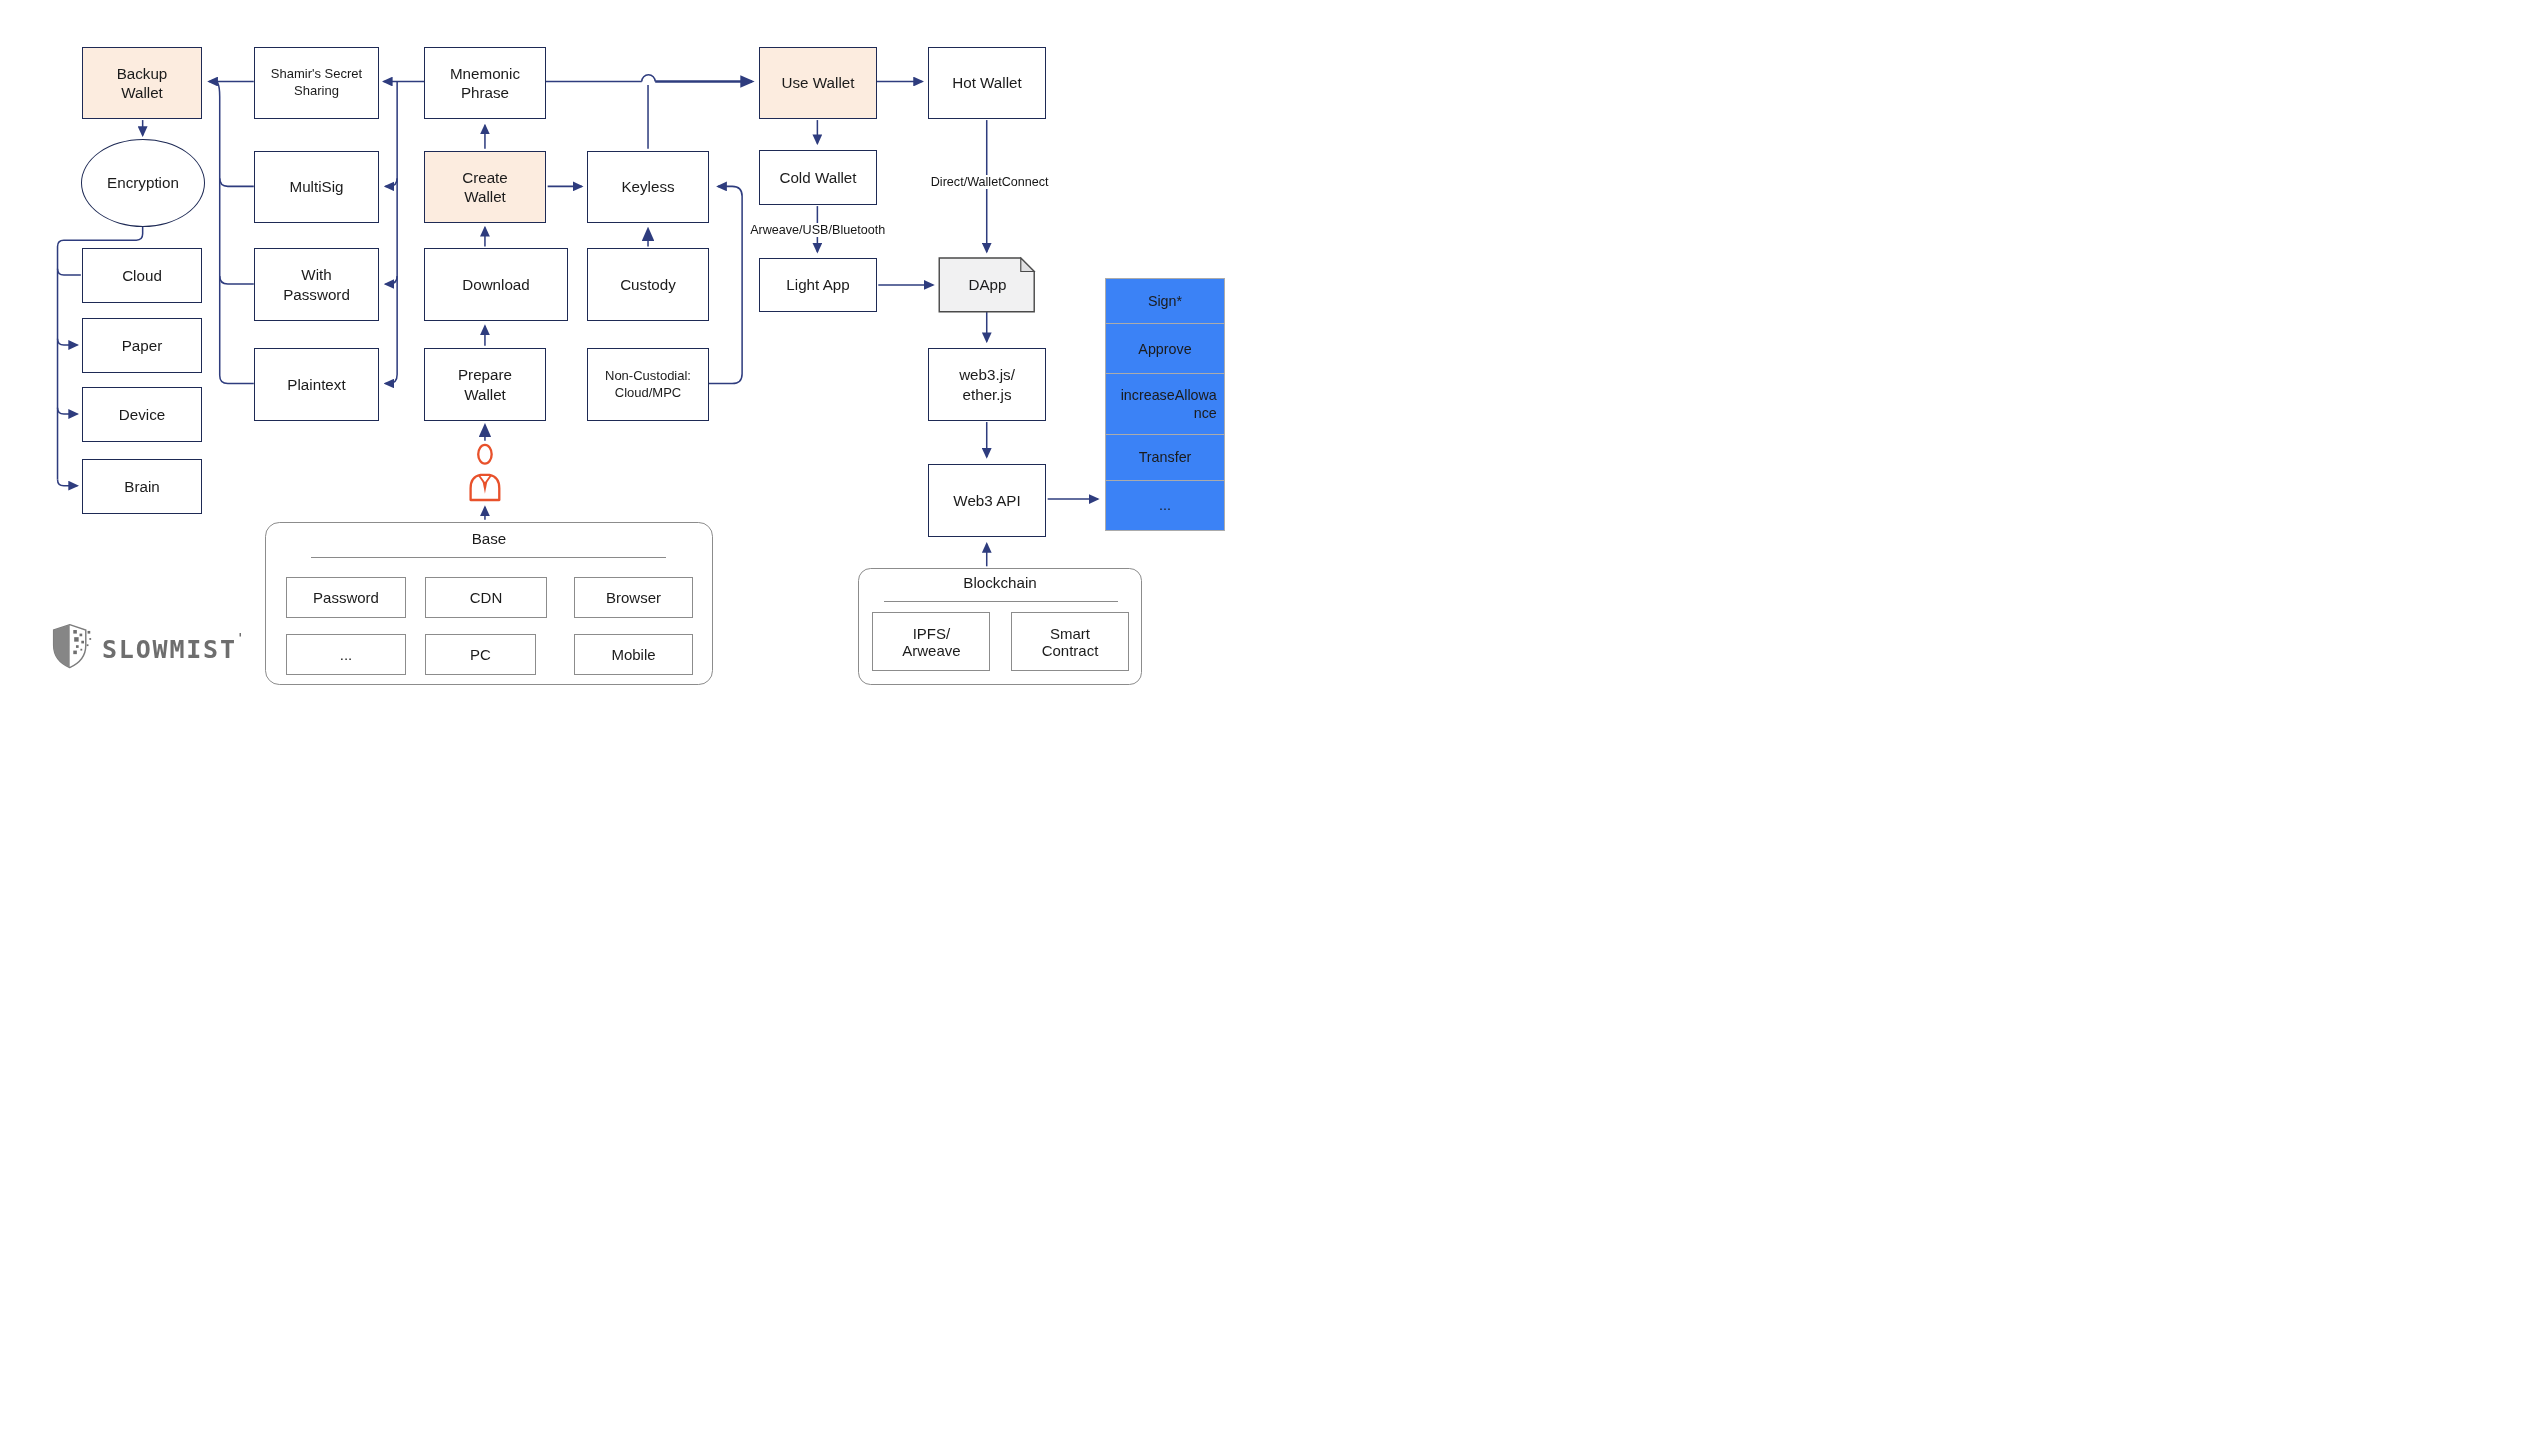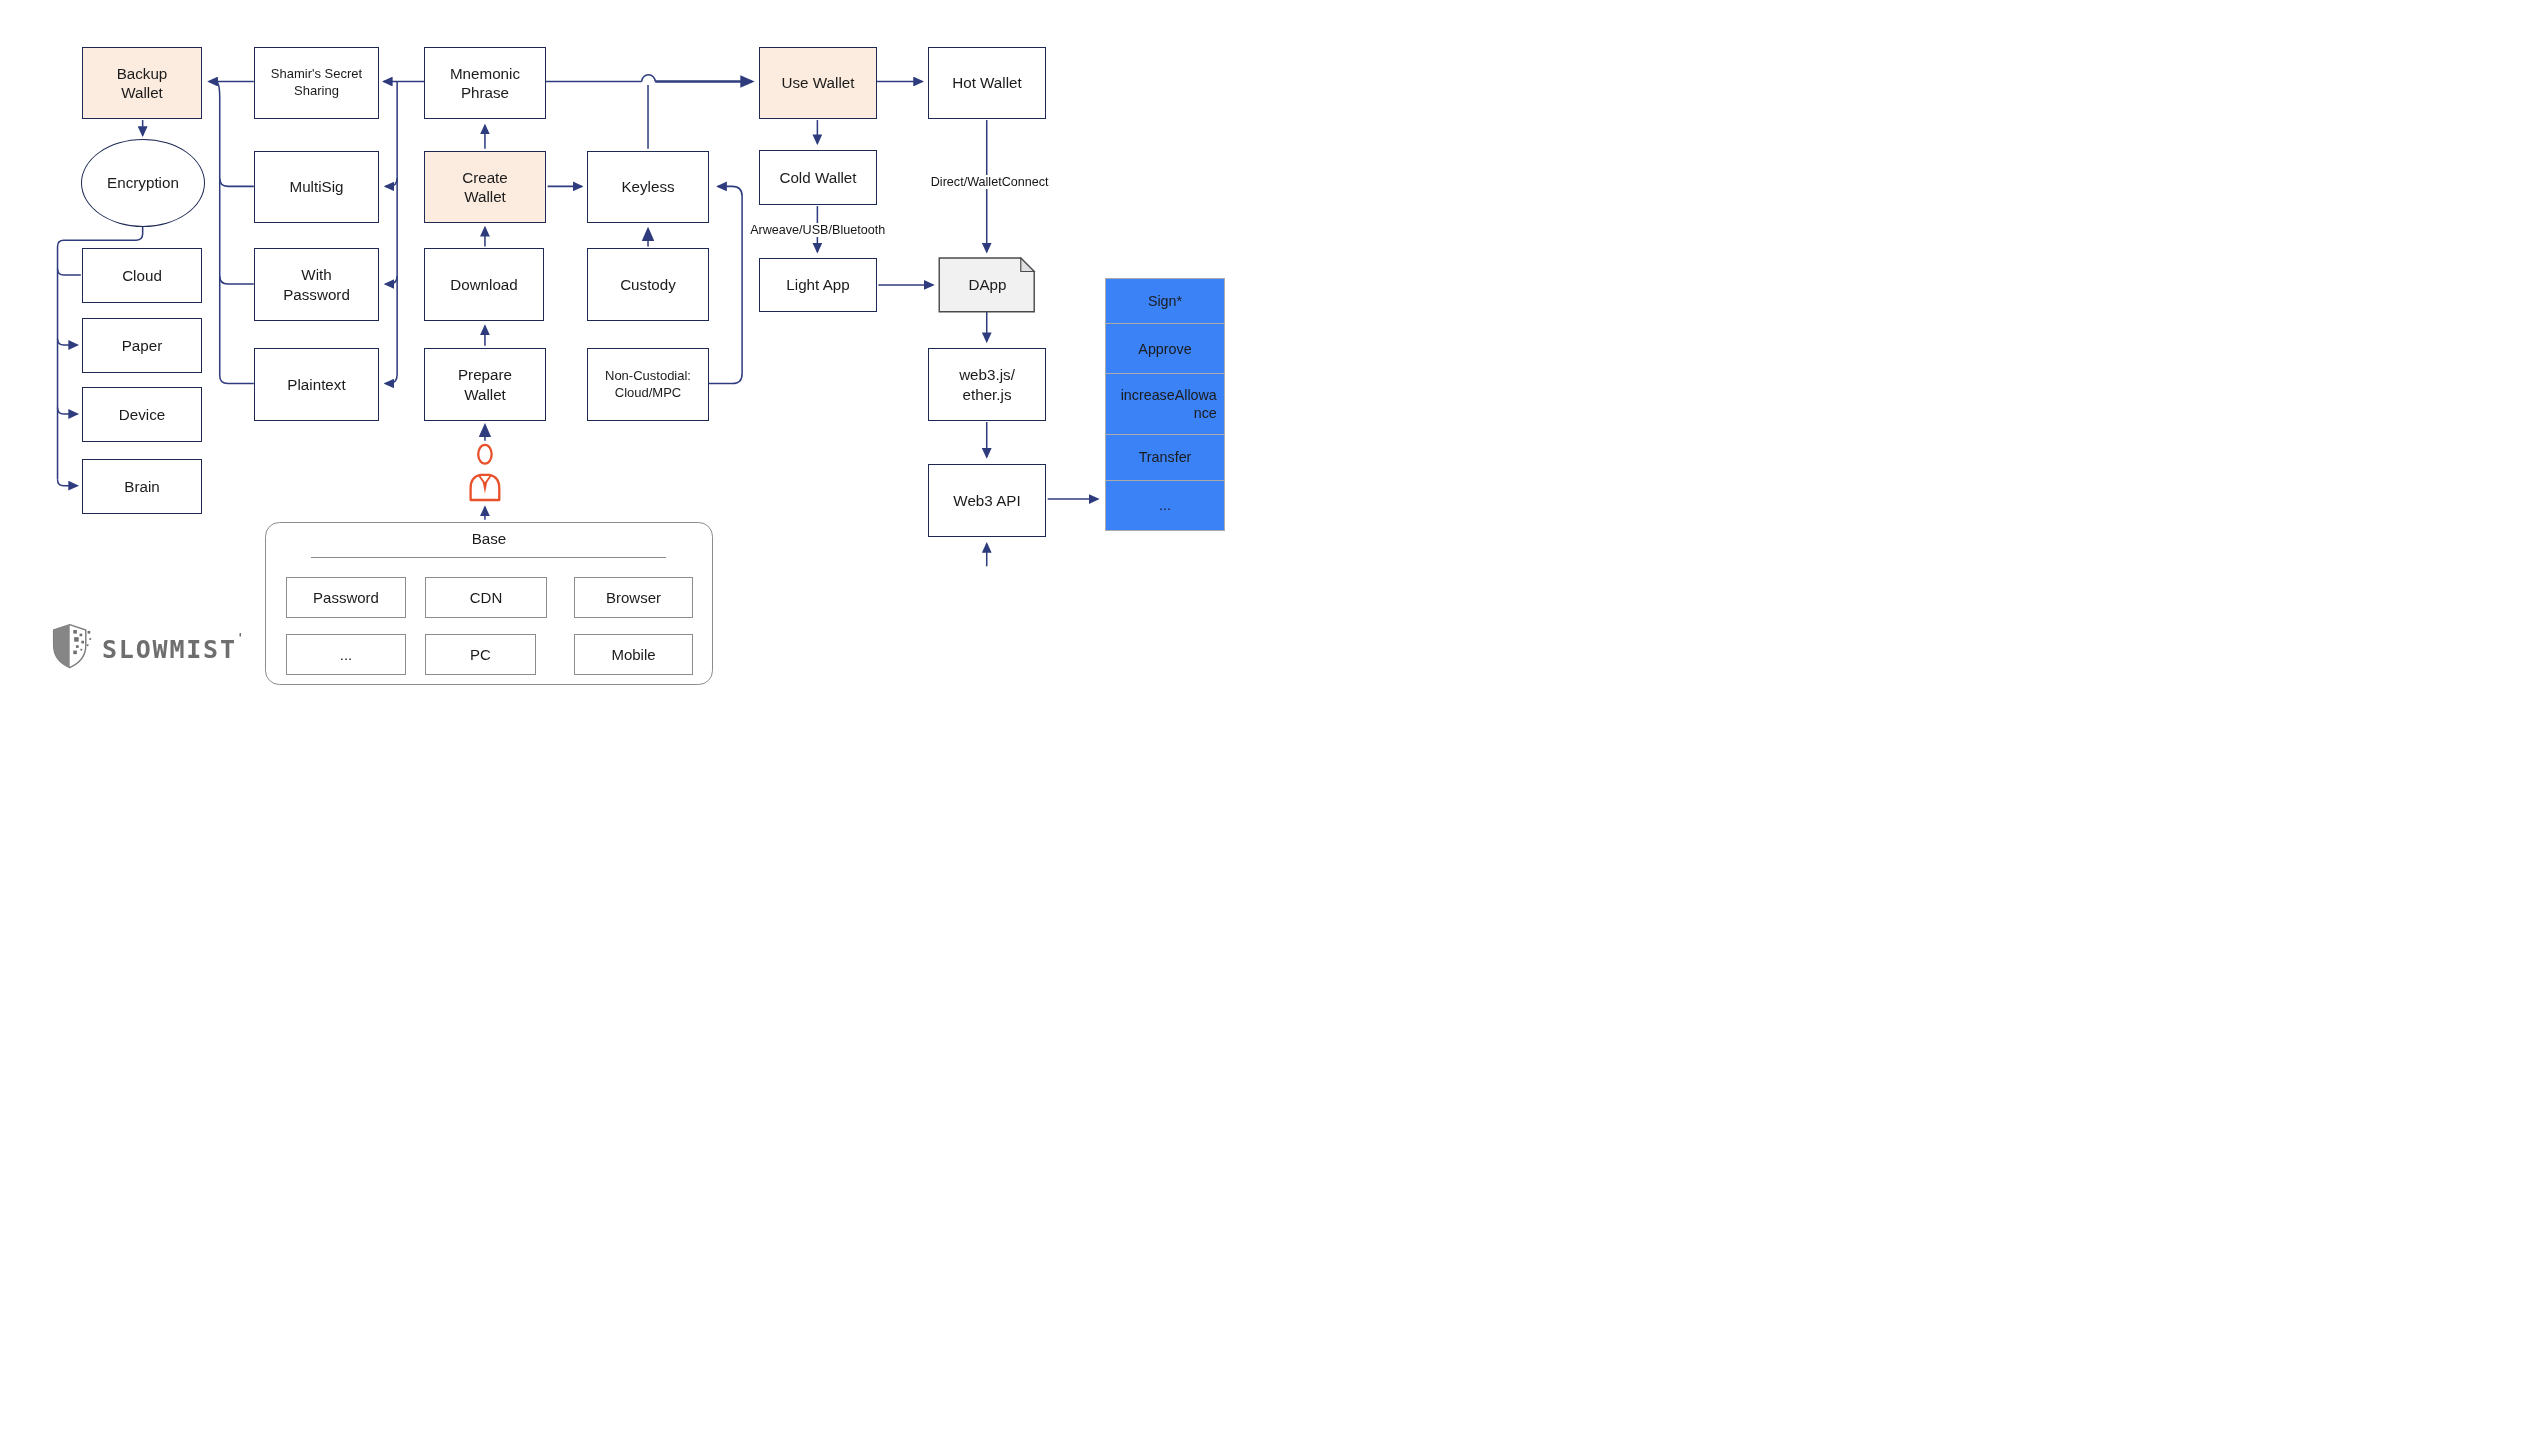--- a/index.html
+++ b/index.html
@@ -114,21 +114,21 @@
   <div class="node ellipse" style="left:81px;top:139px;width:124px;height:88px;">Encryption</div>
   <div class="node" style="left:254px;top:151px;width:125px;height:72px;">MultiSig</div>
   <div class="node peach" style="left:424px;top:151px;width:122px;height:72px;">Create
 Wallet</div>
   <div class="node" style="left:587px;top:151px;width:122px;height:72px;">Keyless</div>
   <div class="node" style="left:759px;top:150px;width:118px;height:55px;">Cold Wallet</div>
 
   <div class="node" style="left:82px;top:248px;width:120px;height:55px;">Cloud</div>
   <div class="node" style="left:254px;top:248px;width:125px;height:73px;">With
 Password</div>
-  <div class="node" style="left:424px;top:248px;width:120px;height:73px;">Download</div>
+  <div class="node" style="left:424px;top:248px;width:144px;height:73px;">Download</div>
   <div class="node" style="left:587px;top:248px;width:122px;height:73px;">Custody</div>
   <div class="node" style="left:759px;top:258px;width:118px;height:54px;">Light App</div>
   <div class="node plain" style="left:940px;top:258px;width:95px;height:54px;">DApp</div>
 
   <div class="node" style="left:82px;top:318px;width:120px;height:55px;">Paper</div>
   <div class="node" style="left:254px;top:348px;width:125px;height:73px;">Plaintext</div>
   <div class="node" style="left:424px;top:348px;width:122px;height:73px;">Prepare
 Wallet</div>
   <div class="node small-text" style="left:587px;top:348px;width:122px;height:73px;">Non-Custodial:
 Cloud/MPC</div>
@@ -154,20 +154,28 @@
     <div class="container-title" style="top:7.2px;">Base</div>
     <div class="container-divider" style="left:45px;width:355px;top:34px;"></div>
     <div class="gray-node" style="left:20px;top:54px;width:120px;height:41px;">Password</div>
     <div class="gray-node" style="left:159px;top:54px;width:122px;height:41px;">CDN</div>
     <div class="gray-node" style="left:308px;top:54px;width:119px;height:41px;">Browser</div>
     <div class="gray-node" style="left:20px;top:111px;width:120px;height:41px;">...</div>
     <div class="gray-node" style="left:159px;top:111px;width:111px;height:41px;">PC</div>
     <div class="gray-node" style="left:308px;top:111px;width:119px;height:41px;">Mobile</div>
   </div>
 
+  <div class="container-box" style="left:858px;top:568px;width:284px;height:117px;border-radius:12.6px;">
+    <div class="container-title" style="top:5.4px;">Blockchain</div>
+    <div class="container-divider" style="left:25px;width:234px;top:32px;"></div>
+    <div class="gray-node" style="left:13.4px;top:43px;width:118px;height:59px;white-space:pre-line;">IPFS/
+Arweave</div>
+    <div class="gray-node" style="left:152px;top:43px;width:118px;height:59px;white-space:pre-line;">Smart
+Contract</div>
+  </div>
 
   <div id="logo">
     <svg width="43" height="50" viewBox="0 0 48 56">
       <path d="M22,3 L40,9 L40,26 Q40,43 22,51 Q4,43 4,26 L4,9 Z" fill="#ffffff" stroke="#7c7c7c" stroke-width="1.6"></path>
       <path d="M22,3 L22,51 Q4,43 4,26 L4,9 Z" fill="#868686"></path>
       <g fill="#6f6f6f">
         <rect x="26" y="9" width="4" height="4"></rect>
         <rect x="33" y="13" width="3" height="3"></rect>
         <rect x="27" y="17" width="5" height="5"></rect>
         <rect x="35" y="21" width="3" height="3"></rect>

